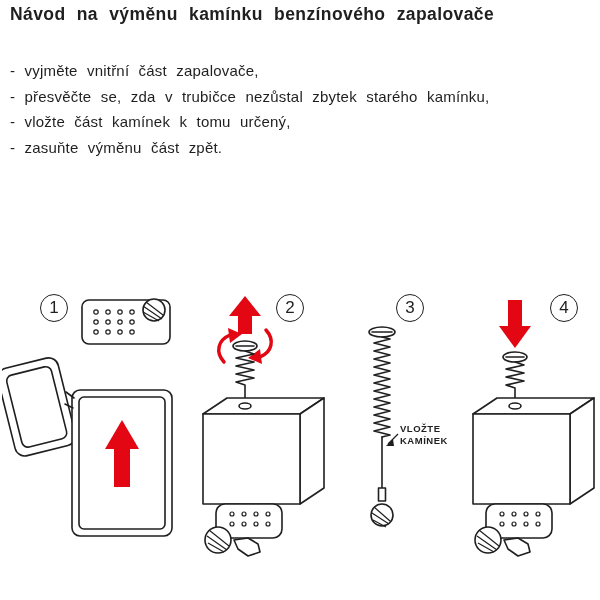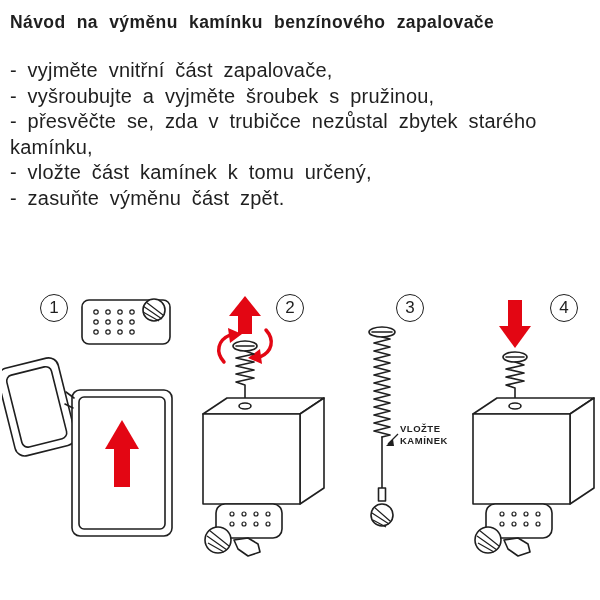--- a/index.html
+++ b/index.html
@@ -7,28 +7,28 @@
   html,body { width:600px; height:600px; }
   body {
     background:#ffffff;
     font-family:"Liberation Sans","DejaVu Sans",sans-serif;
     color:var(--ink);
     position:relative;
     overflow:hidden;
   }
   .page { position:absolute; inset:0; }
   .title {
-    position:absolute; left:10px; top:12px;
+    position:absolute; left:10px; top:4px;
     font-size:17.5px; font-weight:700;
     letter-spacing:.4px; word-spacing:6px;
     width:580px;
   }
   .instructions {
     position:absolute; left:10px; top:58px; width:560px;
-    font-size:20px; line-height:25.5px;
+    font-size:15px; line-height:25.5px;
     word-spacing:5px; letter-spacing:.2px;
   }
   .stepnum {
     position:absolute; top:294px;
     width:28px; height:28px;
     border:1.7px solid var(--ink); border-radius:50%;
     text-align:center; line-height:25px; font-size:17px;
     background:#fff;
   }
   svg.fig { position:absolute; }
@@ -45,21 +45,20 @@
 </style>
 </head>
 <body>
 
 <div class="page">
 
   <h1 class="title">Návod na výměnu kamínku benzínového zapalovače</h1>
 
   <div class="instructions">
     <div>- vyjměte vnitřní část zapalovače,</div>
-    <div>- vyšroubujte a vyjměte šroubek s pružinou,</div>
     <div>- přesvěčte se, zda v trubičce nezůstal zbytek starého kamínku,</div>
     <div>- vložte část kamínek k tomu určený,</div>
     <div>- zasuňte výměnu část zpět.</div>
   </div>
 
   <span class="stepnum" style="left:40px">1</span>
   <span class="stepnum" style="left:276px">2</span>
   <span class="stepnum" style="left:396px">3</span>
   <span class="stepnum" style="left:550px">4</span>
 

